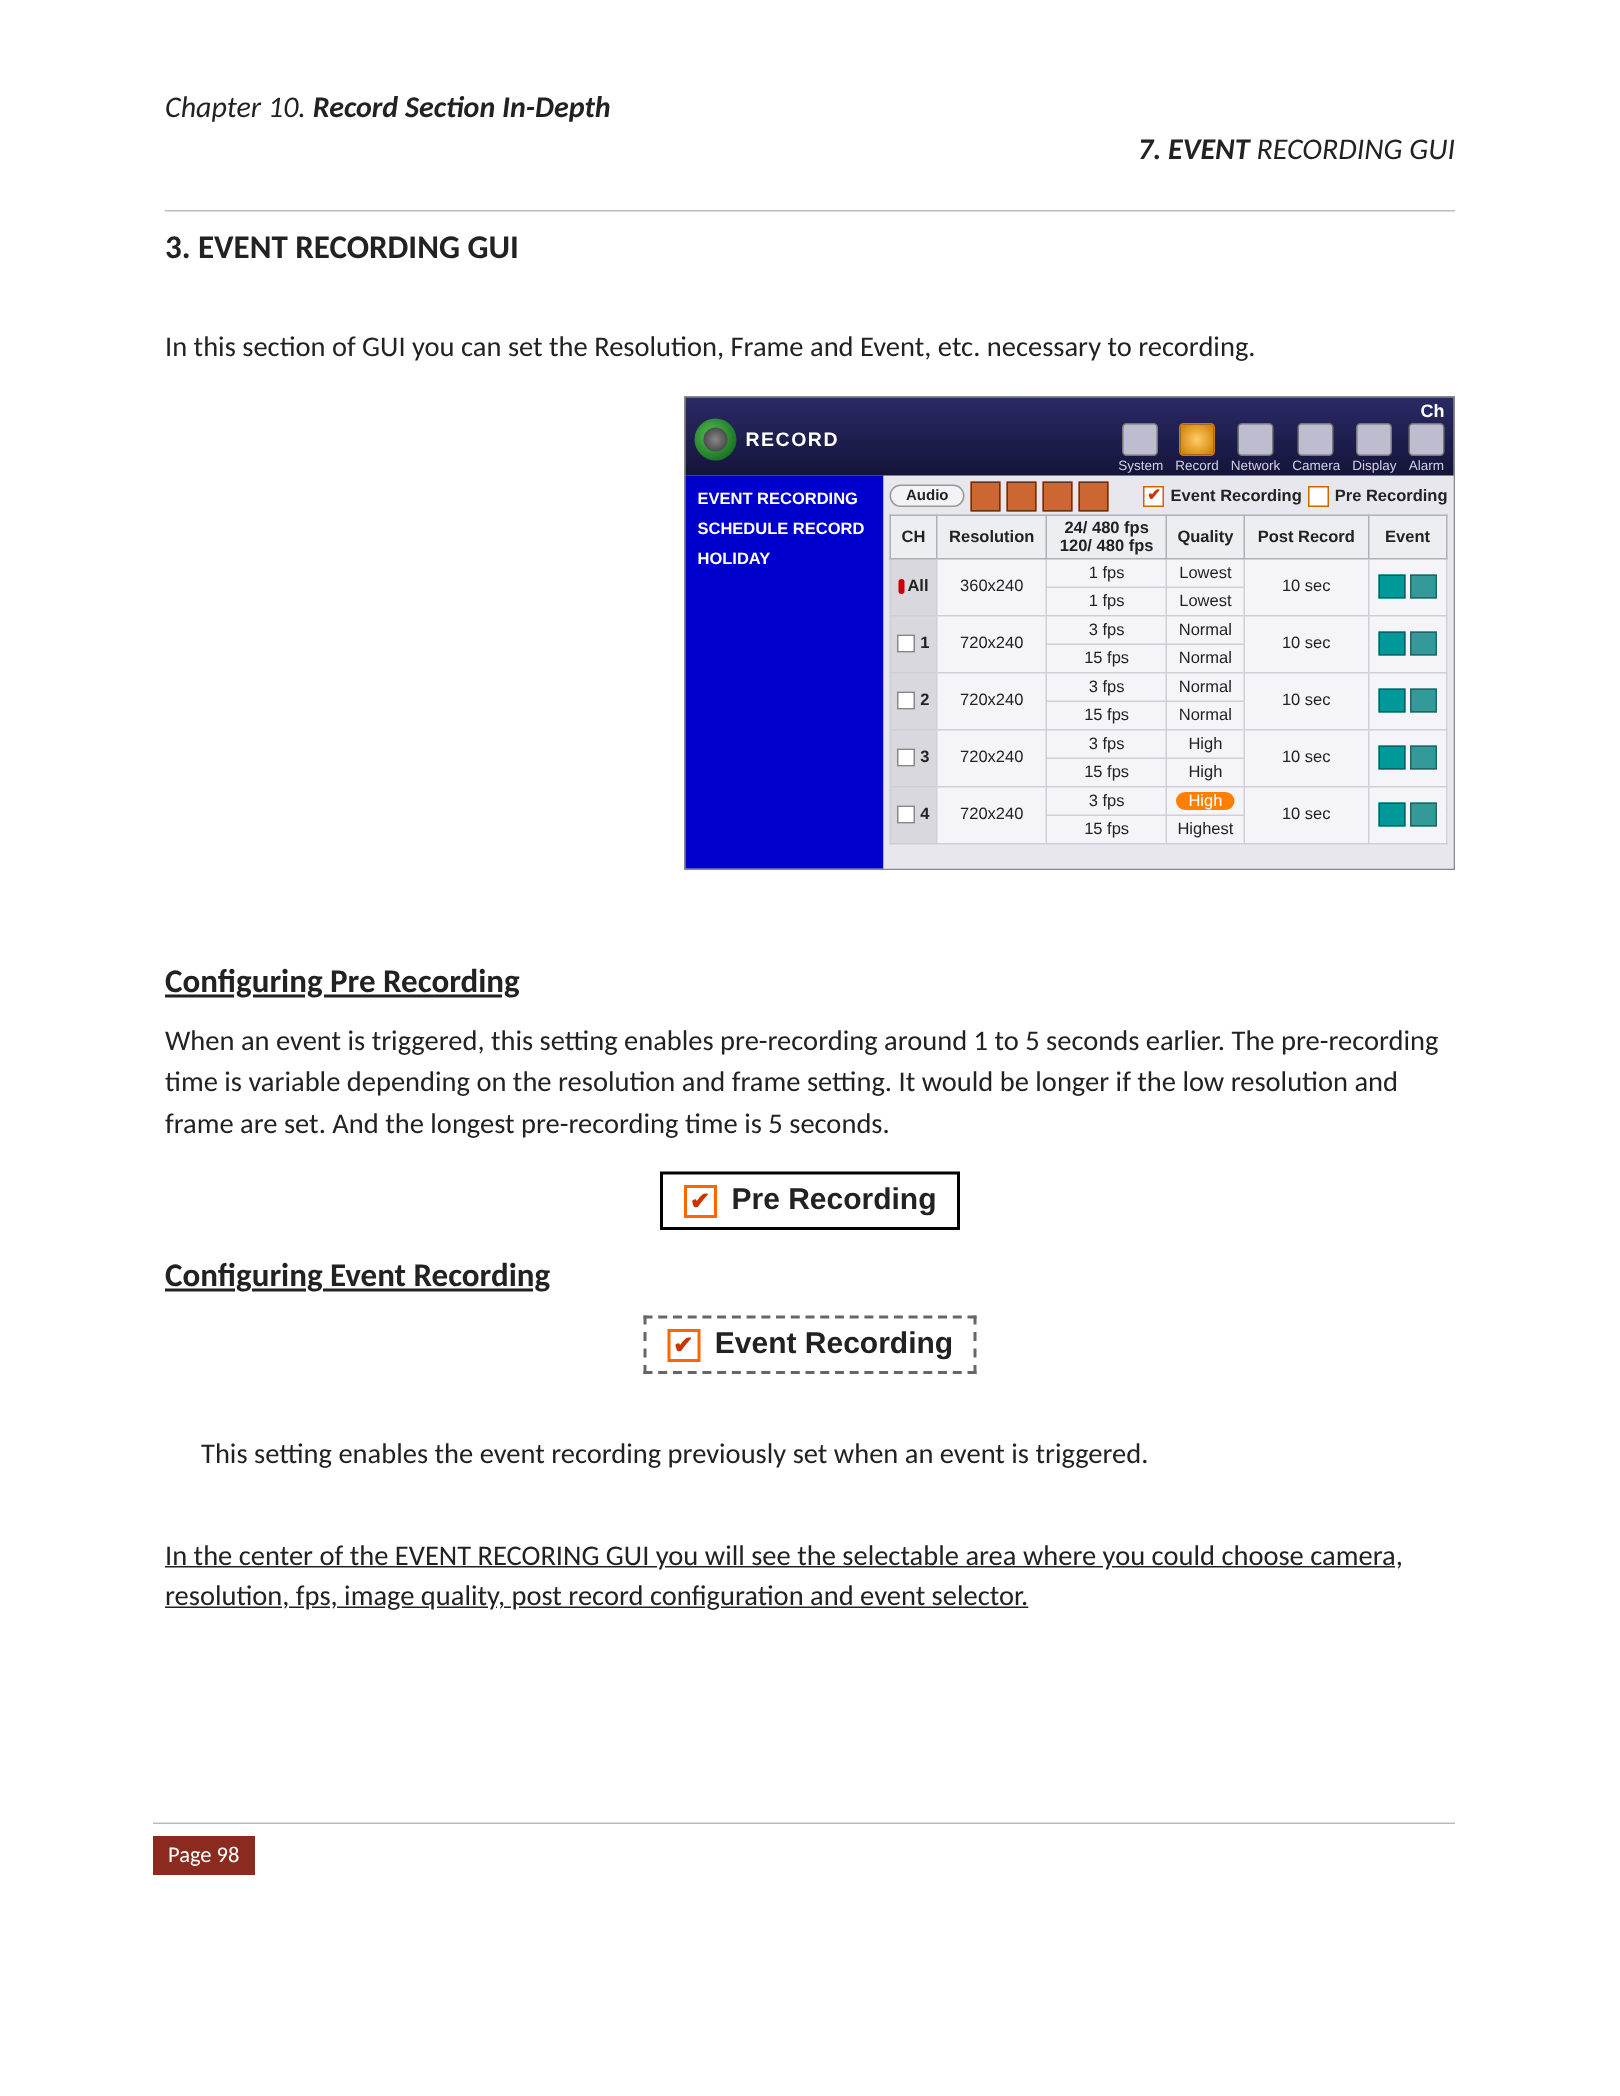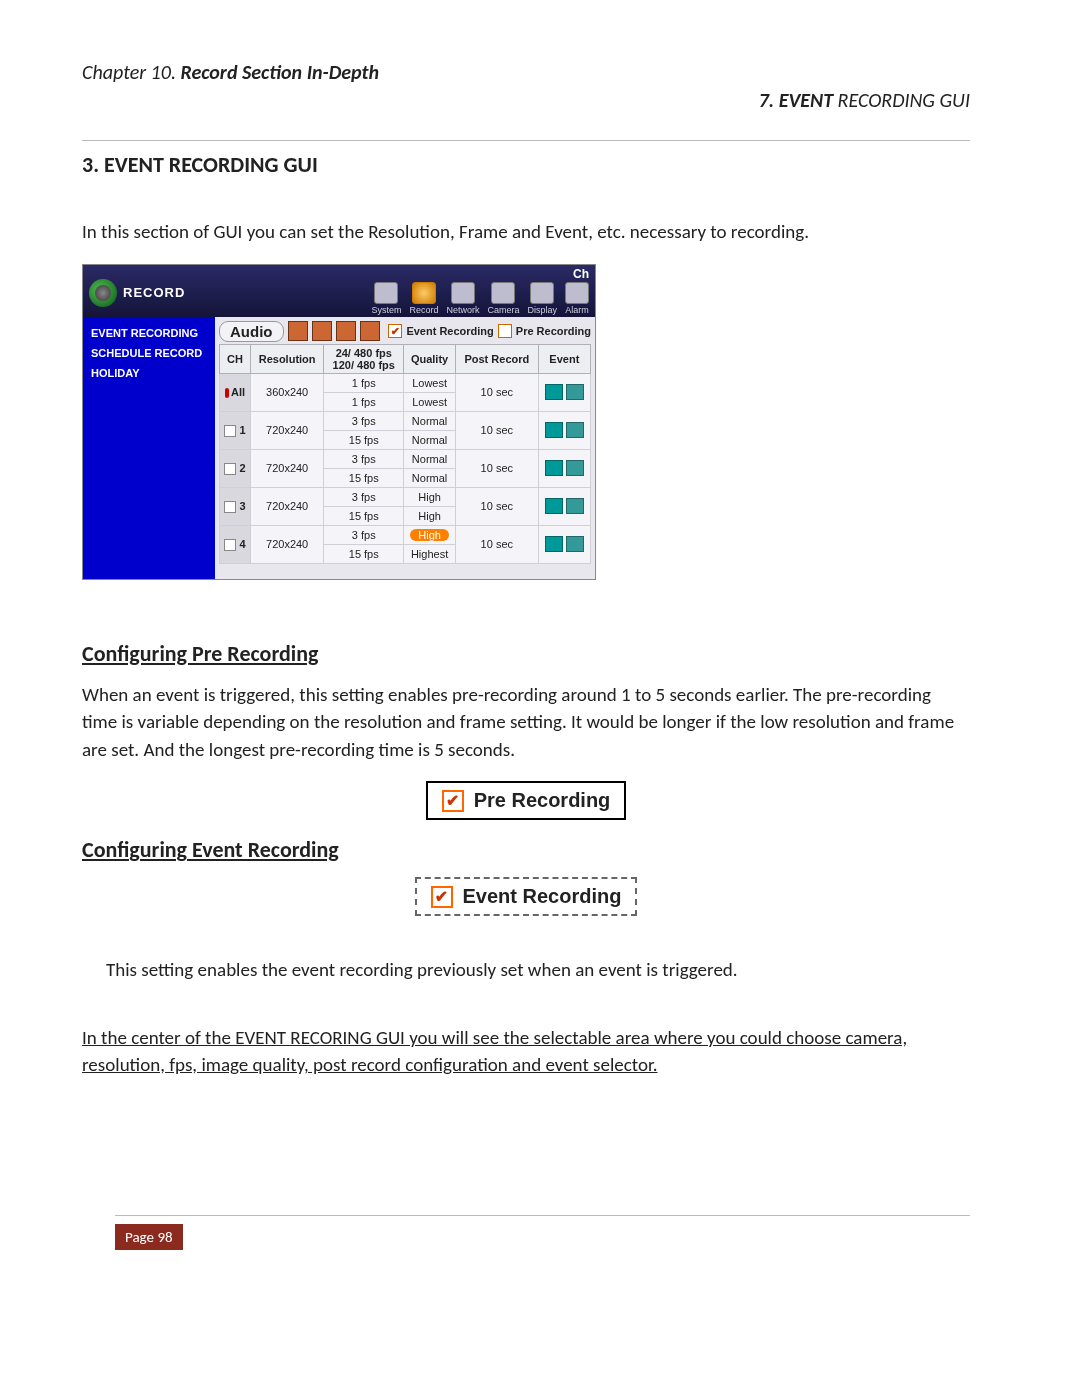--- a/index.html
+++ b/index.html
@@ -4,21 +4,21 @@
 <style>
   body {
     margin: 0;
     padding: 0;
     background: #fff;
     font-family: Calibri, Arial, sans-serif;
     color: #222;
     width: 1080px;
   }
   .page {
-    padding: 60px 110px 40px 82px;
+    padding: 60px 110px 40px 110px;
     position: relative;
     min-height: 1280px;
     box-sizing: border-box;
   }
   .chapter-line {
     font-style: italic;
     font-size: 20px;
     margin-bottom: 4px;
   }
   .chapter-line .bold { font-weight: bold; }
@@ -46,21 +46,21 @@
   }
   .sub-heading {
     font-size: 22px;
     font-weight: bold;
     text-decoration: underline;
     margin: 60px 0 14px 0;
   }
   .sub-heading.tight { margin-top: 16px; }
   .gui-wrap {
     display: flex;
-    justify-content: flex-start;
+    justify-content: flex-end;
     margin: 10px 0 10px 0;
   }
   
   .gui {
     width: 512px;
     border: 1px solid #888;
     background: #e7e7ed;
     font-family: Tahoma, Arial, sans-serif;
     font-size: 12px;
     color: #222;
@@ -127,21 +127,21 @@
   .content {
     flex:1;
     background:#e7e7ed;
     padding:4px;
   }
   .toprow {
     display:flex; align-items:center; gap:4px; margin-bottom:2px;
   }
   .pill {
     background:#f3f3f7;border:1px solid #999;border-radius:9px;
-    padding:1px 10px;font-size:15px;font-weight:bold;
+    padding:1px 10px;font-size:10px;font-weight:bold;
   }
   .sq {
     width:18px;height:18px;background:#cc6633;border:1px solid #663319;
     display:inline-block;
   }
   .chkwrap {
     display:flex;align-items:center;gap:4px;font-size:11px;font-weight:bold;
   }
   .chk {
     width:12px;height:12px;border:1px solid #cc6600;background:#fff;display:inline-flex;align-items:center;justify-content:center;color:#cc3300;font-size:11px;line-height:1;
@@ -181,21 +181,21 @@
   .mini-box {
     border:2px solid #000;padding:6px 14px;display:flex;align-items:center;gap:10px;
     font-family: Tahoma, Arial, sans-serif;
   }
   .mini-box.dashed { border-style:dashed; border-width:2px;}
   .mini-chk {
     width:18px;height:18px;border:2px solid #ff6600;display:inline-flex;align-items:center;justify-content:center;color:#cc3300;font-weight:bold;font-size:16px;
   }
   .mini-label{font-size:20px;font-weight:bold;color:#222;}
   .footer {
-    position:absolute; bottom:30px; left:115px; right:110px;
+    position:absolute; bottom:30px; left:102px; right:110px;
   }
   .footer hr { border:0;border-top:1px solid #bbb;margin-bottom:8px;}
   .pagebadge{
     background:#8b2b1f;color:#fff;padding:4px 10px;font-size:15px;display:inline-block;
   }
 </style>
 </head>
 <body>
 
 <div class="page">

